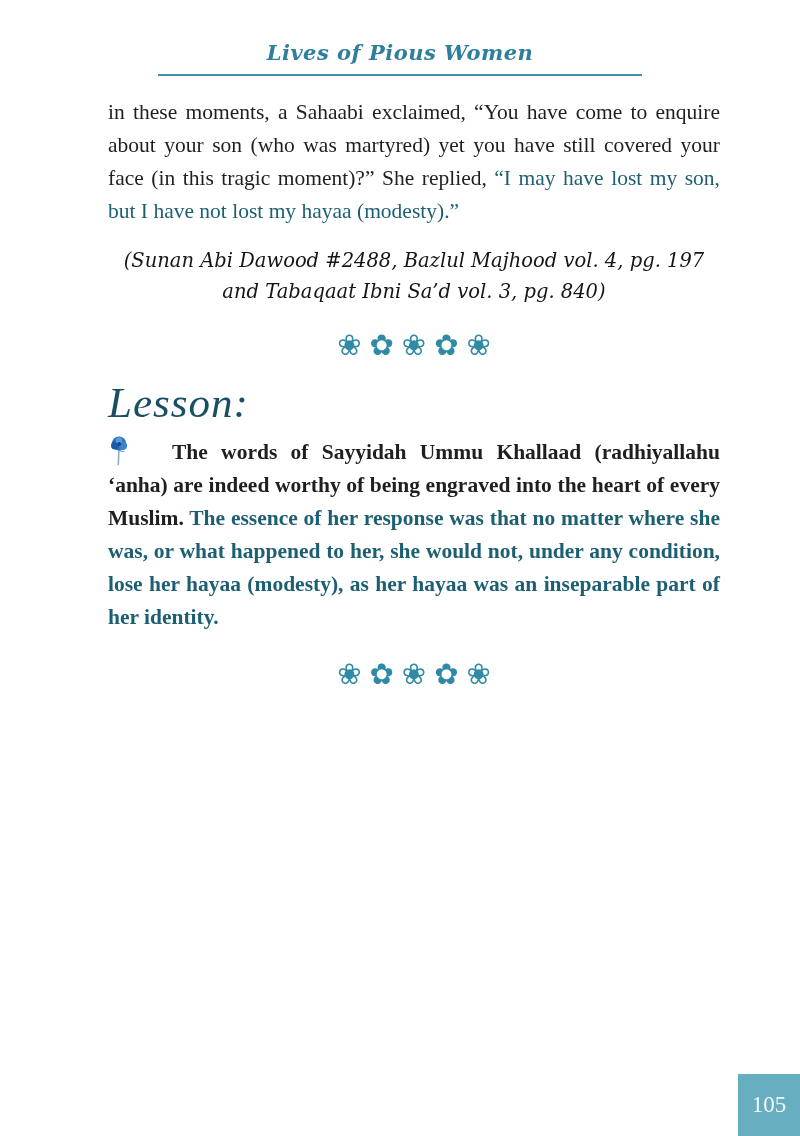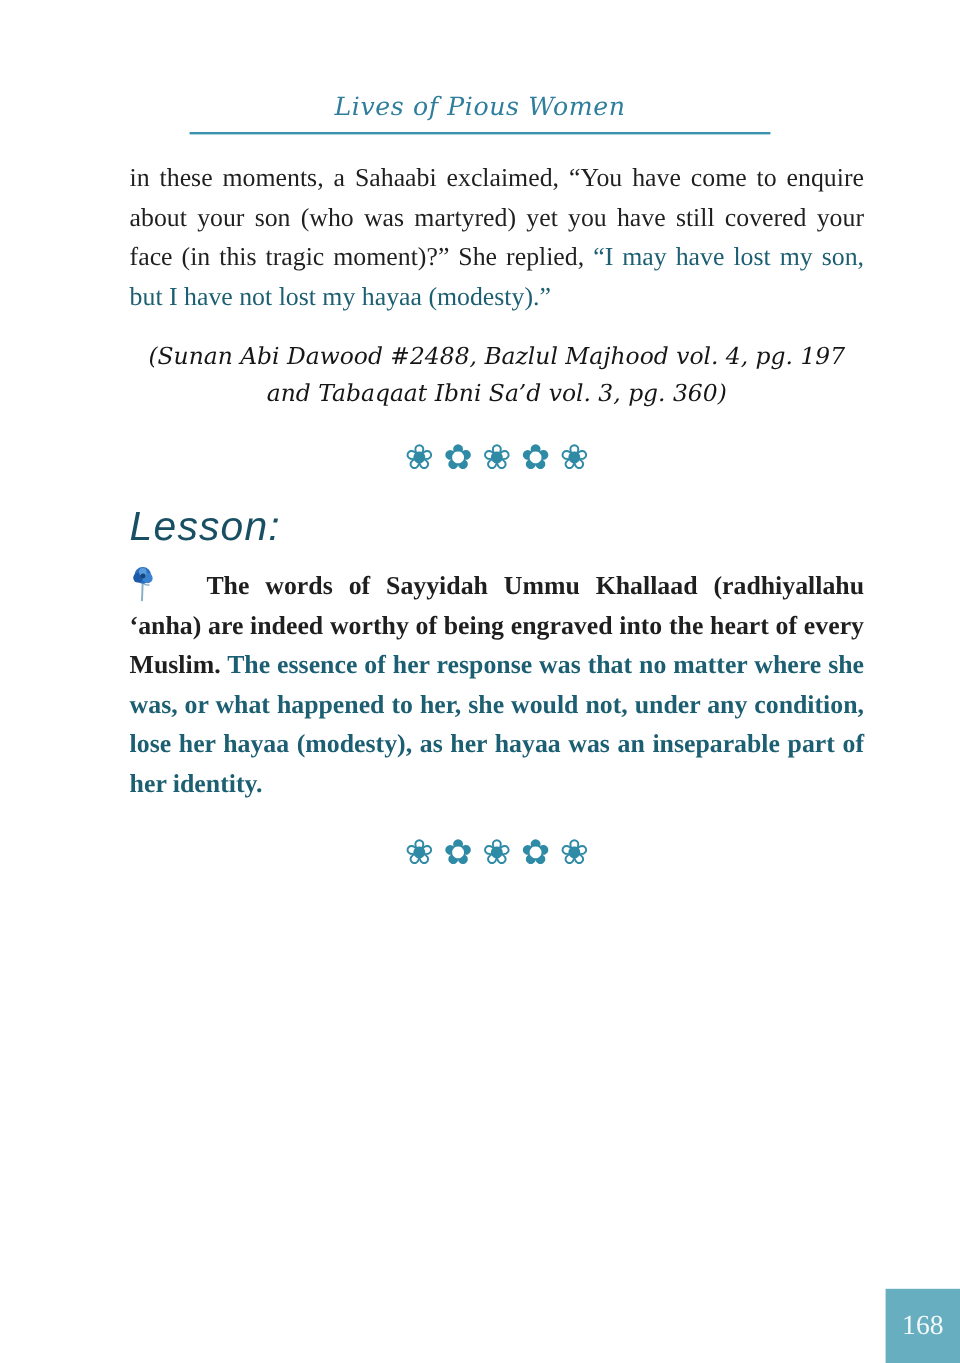--- a/index.html
+++ b/index.html
@@ -8,21 +8,21 @@
     background: #ffffff;
     font-family: "Liberation Serif", serif;
     overflow: hidden;
   }
   .page {
     position: relative;
     width: 800px; height: 1136px;
     background: #ffffff;
   }
   
-  .header { padding-top: 76px; text-align: center; }
+  .header { padding-top: 40px; text-align: center; font-weight: bold; }
   .title {
     font-style: italic;
     font-size: 21px;
     line-height: 26px;
     letter-spacing: 0.5px;
     color: var(--title-teal, #2E7E9C);
     font-family: "DejaVu Serif", "Liberation Serif", serif;
   }
   .rule {
     width: 484px;
@@ -56,25 +56,25 @@
     color: var(--flower-teal, #2E8AA5);
     font-family: "DejaVu Sans", sans-serif;
     font-size: 29px;
     line-height: 32px;
   }
   .ornament .fl { display: inline-block; margin: 0 4px; }
   .lesson-heading {
     margin: 18px 0 0 0;
     font-style: italic;
     font-weight: normal;
-    font-size: 34px;
+    font-size: 43px;
     line-height: 48px;
     letter-spacing: 1px;
     color: var(--heading-teal, #194F63);
-    font-family: Liberation Sans, sans-serif;
+    font-family: Liberation Serif, serif;
   }
   .lesson-para { margin-top: 8px; font-weight: bold; }
   .rose {
     display: inline-block;
     width: 22px; height: 32px;
     margin-right: 42px;
     vertical-align: -8px;
   }
   .ornament-bottom { margin-top: 24px; }
   
@@ -96,37 +96,37 @@
 
   <header class="header">
     <div class="title">Lives of Pious Women</div>
     <div class="rule"></div>
   </header>
 
   <main class="content">
 
     <p class="body-para"><span>in these moments, a Sahaabi exclaimed, “You have come to enquire about your son (who was martyred) yet you have still covered your face (in this tragic moment)?” She replied, </span><span class="teal">“I may have lost my son, but I have not lost my hayaa (modesty).”</span></p>
 
-    <p class="citation">(Sunan Abi Dawood #2488, Bazlul Majhood vol. 4, pg. 197 and Tabaqaat Ibni Sa’d vol. 3, pg. 360)</p>
+    <p class="citation">(Sunan Abi Dawood #2488, Bazlul Majhood vol. 4, pg. 197 and Tabaqaat Ibni Sa’d vol. 3, pg. 840)</p>
 
     <div class="ornament"><span class="fl">❀</span><span class="fl">✿</span><span class="fl">❀</span><span class="fl">✿</span><span class="fl">❀</span></div>
 
     <h2 class="lesson-heading">Lesson:</h2>
 
     <p class="body-para lesson-para"><span class="rose"><svg width="22" height="32" viewBox="0 0 22 32" aria-hidden="true">
             <path d="M11 15 C10.4 20 10.8 25 10.2 30" stroke="#86AFC4" stroke-width="1.6" fill="none"></path>
             <path d="M11 15 C13 16.5 15 17 16.5 16.2" stroke="#86AFC4" stroke-width="1.2" fill="none"></path>
             <circle cx="11" cy="8.5" r="7" fill="#2A6FBE"></circle>
             <circle cx="7" cy="10.5" r="4" fill="#1D5AA8"></circle>
             <circle cx="15" cy="10.8" r="4.2" fill="#3C83CF"></circle>
             <circle cx="11" cy="5.5" r="3.2" fill="#5A9BDC"></circle>
             <circle cx="11.2" cy="9" r="2" fill="#16457E"></circle>
           </svg></span><span>The words of Sayyidah Ummu Khallaad (radhiyallahu ‘anha) are indeed worthy of being engraved into the heart of every Muslim. </span><span class="teal">The essence of her response was that no matter where she was, or what happened to her, she would not, under any condition, lose her hayaa (modesty), as her hayaa was an inseparable part of her identity.</span></p>
 
     <div class="ornament ornament-bottom"><span class="fl">❀</span><span class="fl">✿</span><span class="fl">❀</span><span class="fl">✿</span><span class="fl">❀</span></div>
 
   </main>
 
   <div class="page-number">
-      <span>168</span>
+      <span>105</span>
     </div>
 
 </div>
 
 </body></html>

